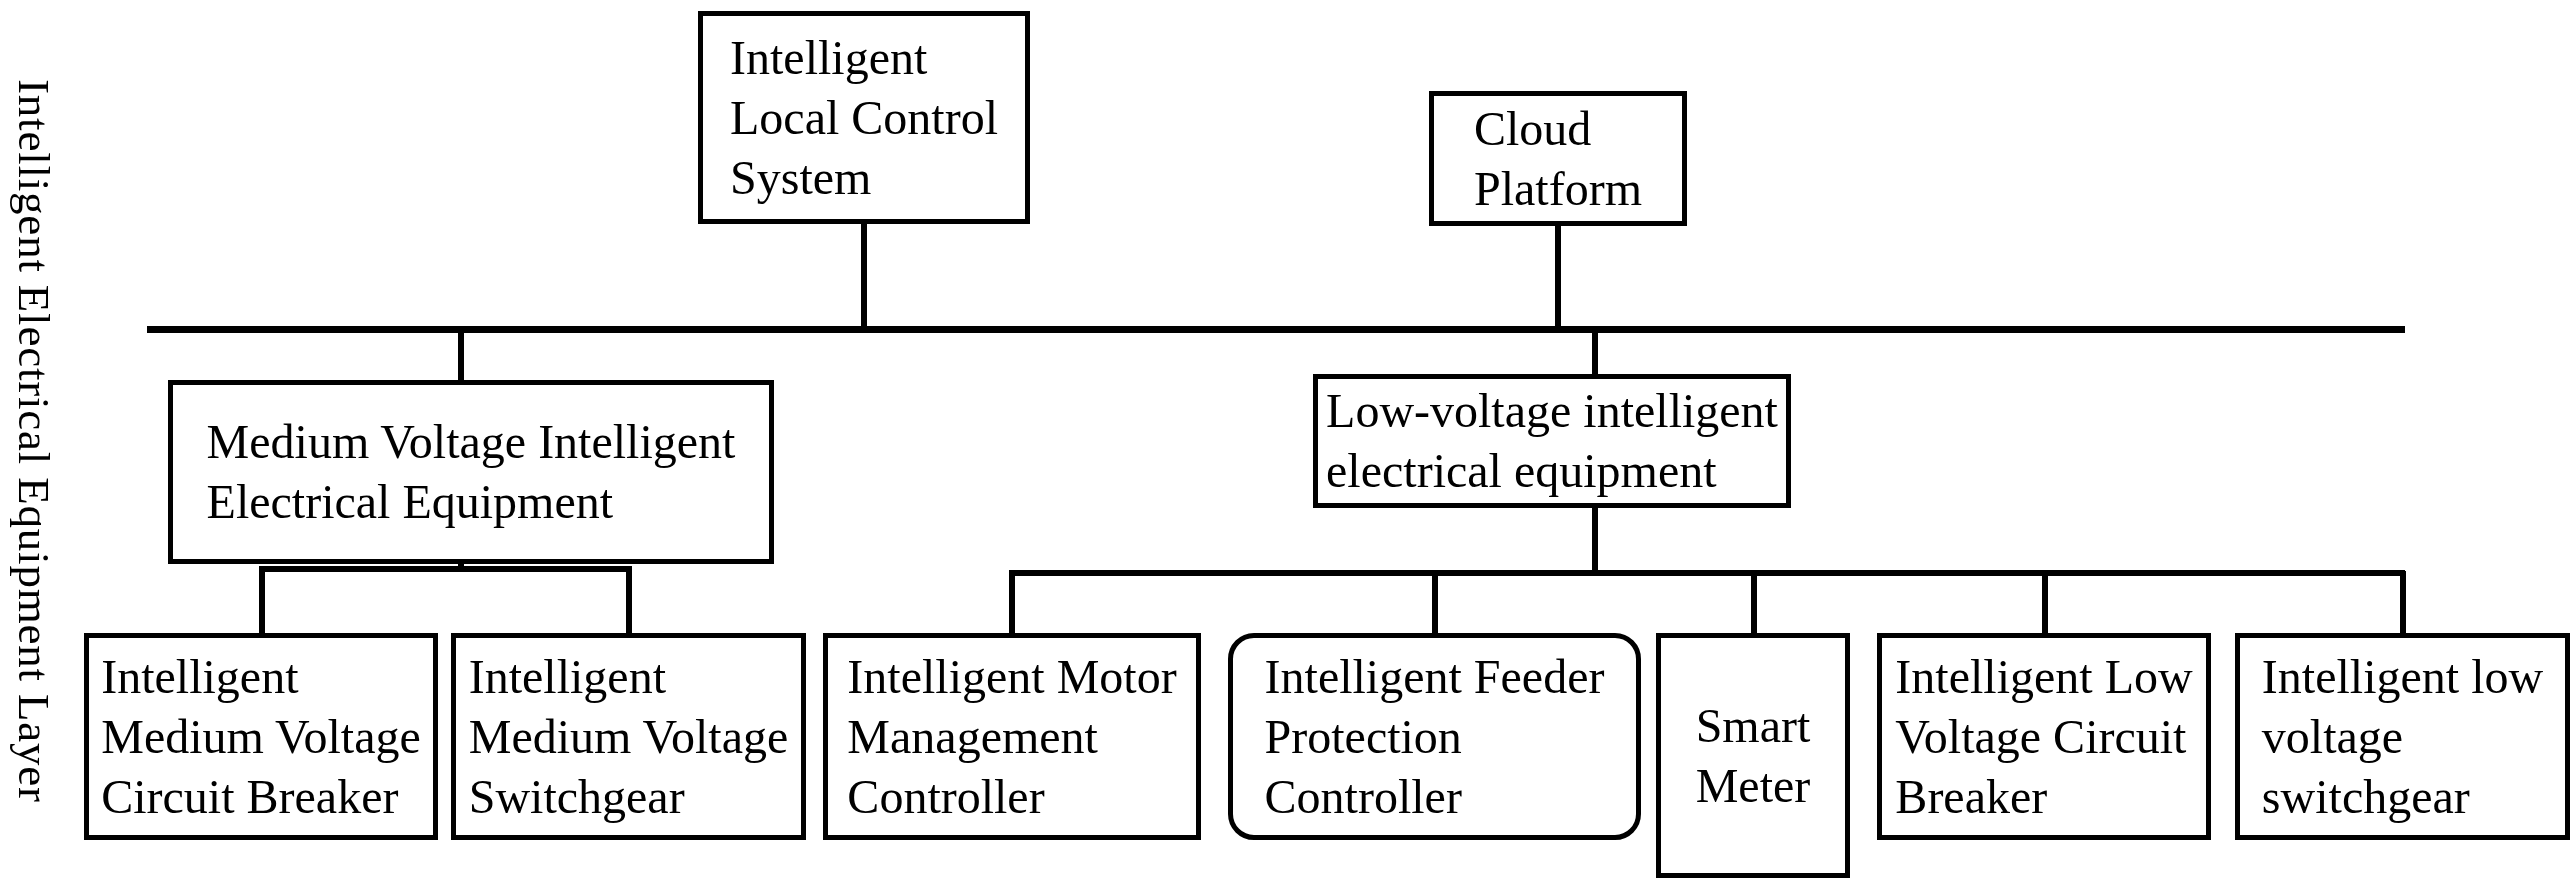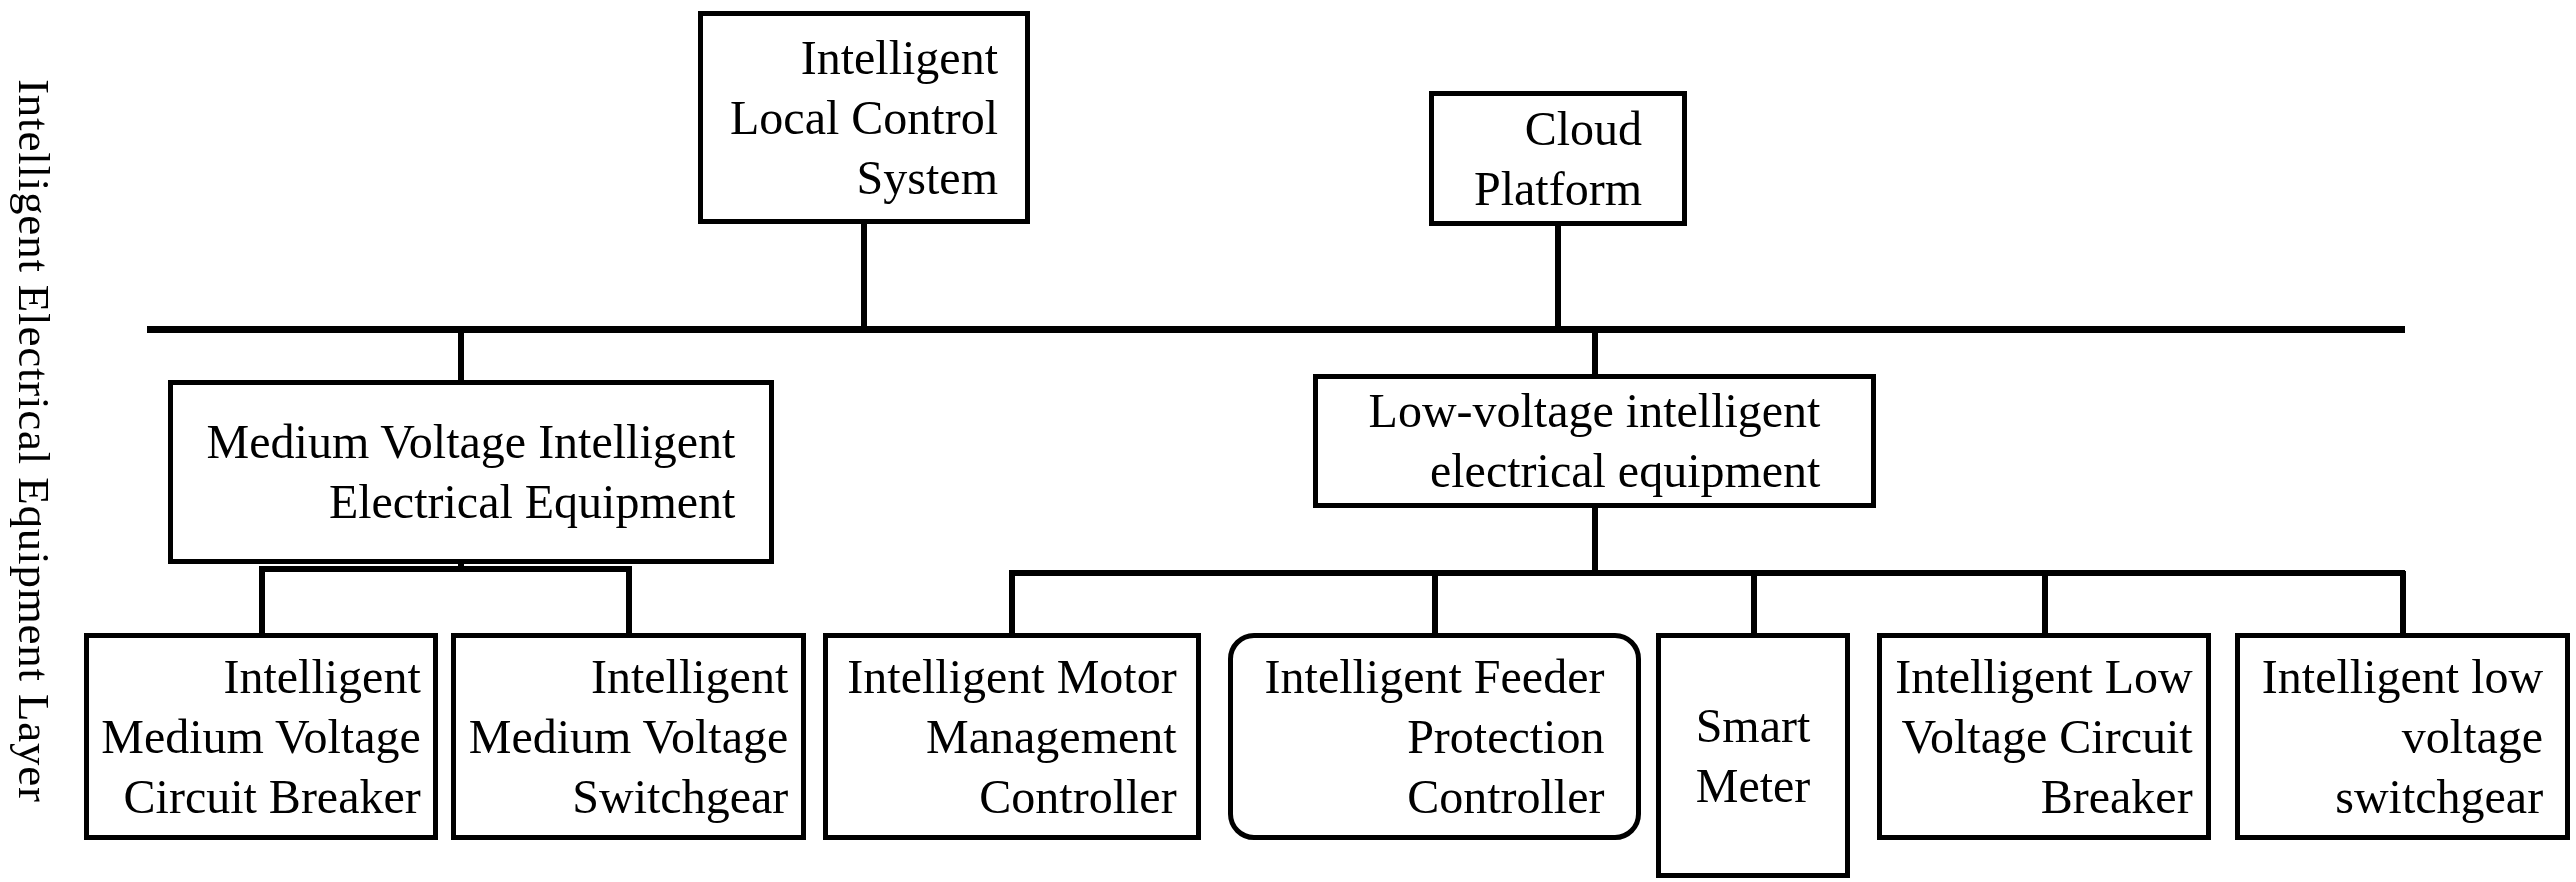--- a/index.html
+++ b/index.html
@@ -14,21 +14,21 @@
   }
   .hline, .vline { position: absolute; background: #000000; }
   .node {
     position: absolute;
     box-sizing: border-box;
     border: 5.6px solid #000000;
     background: #ffffff;
     display: flex;
     align-items: center;
     justify-content: center;
-    text-align: right;
+    text-align: left;
     font-size: 48px;
     line-height: 1.25;
     white-space: pre-line;
   }
   .side-label-wrap {
     position: absolute;
     left: 0;
     top: 0;
     width: 68px;
     height: 882px;
@@ -77,21 +77,21 @@
   </div>
   <div class="node" style="left:1429px; top:91px; width:258px; height:135px;">
     <span>Cloud
 Platform</span>
   </div>
 
   <div class="node" style="left:168px; top:380px; width:606px; height:184px;">
     <span>Medium Voltage Intelligent
 Electrical Equipment</span>
   </div>
-  <div class="node" style="left:1313px; top:374px; width:563px; height:134px;">
+  <div class="node" style="left:1313px; top:374px; width:478px; height:134px;">
     <span>Low-voltage intelligent
 electrical equipment</span>
   </div>
 
   <div class="node" style="left:84px; top:633px; width:354px; height:207px;">
     <span>Intelligent
 Medium Voltage
 Circuit Breaker</span>
   </div>
   <div class="node" style="left:451px; top:633px; width:355px; height:207px;">

